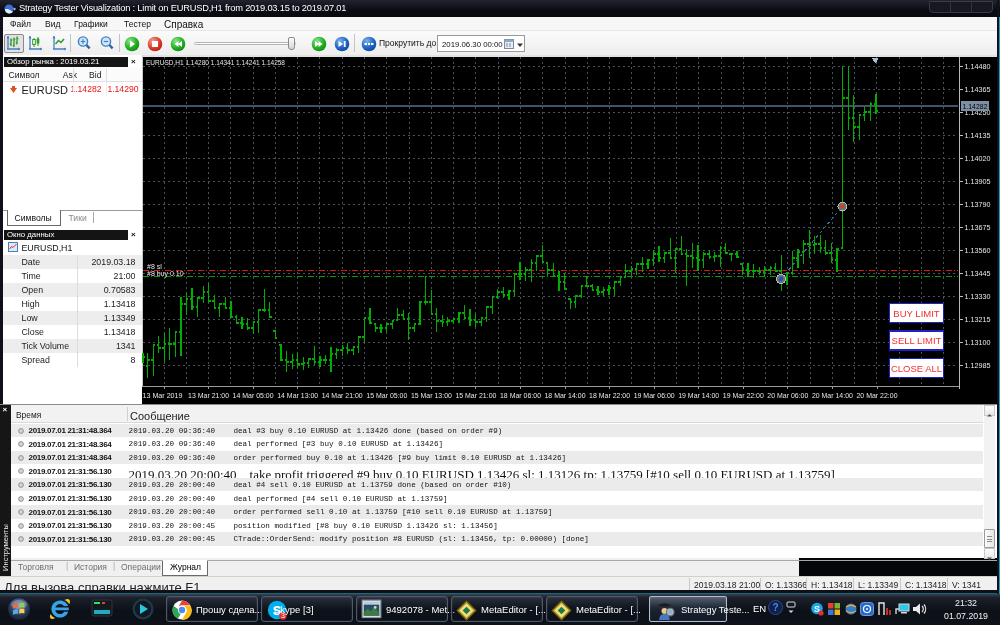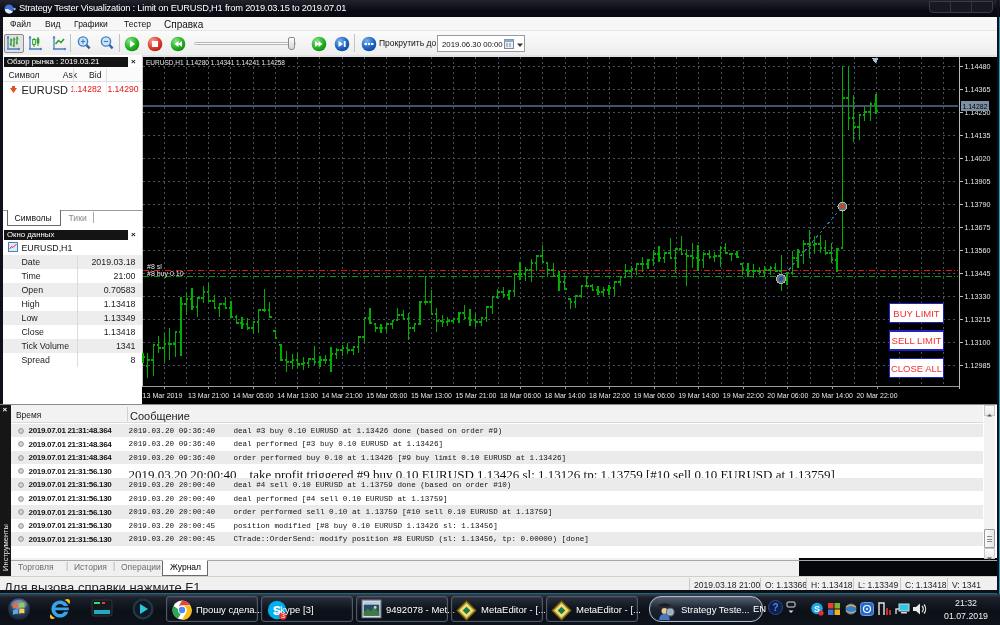--- a/index.html
+++ b/index.html
@@ -449,21 +449,21 @@
       <div class="abs" style="left:29px;top:7px;font-size:9.5px;color:#fff">MetaEditor - [...</div>
     </div>
     <div class="abs" style="left:546px;top:2px;width:92px;height:26px;border:1px solid #4e596e;border-radius:3px;background:linear-gradient(rgba(140,160,190,0.12),rgba(40,55,80,0.06) 45%,rgba(3,6,12,0.14));box-shadow:inset 0 0 2px rgba(255,255,255,0.18)">
       <svg class="abs" style="left:4px;top:2.5px" width="21" height="21" viewBox="0 0 19 19">
  <path d="M9.5 1L18 9.5 9.5 18 1 9.5z" fill="#caa428" stroke="#6e5a0c"></path>
  <path d="M9.5 3.2L15.8 9.5 9.5 15.8 3.2 9.5z" fill="#efe08a"></path>
  <path d="M9.5 6L13 9.5 9.5 13 6 9.5z" fill="#1e7a40"></path>
 </svg>
       <div class="abs" style="left:29px;top:7px;font-size:9.5px;color:#fff">MetaEditor - [...</div>
     </div>
-    <div class="abs" style="left:649px;top:2px;width:114px;height:26px;border:1px solid #aebdd2;border-radius:12px;background:linear-gradient(rgba(200,215,240,0.34),rgba(110,140,180,0.16) 45%,rgba(30,50,80,0.22));box-shadow:inset 0 0 2px rgba(255,255,255,0.18)">
+    <div class="abs" style="left:649px;top:2px;width:78px;height:26px;border:1px solid #aebdd2;border-radius:2px;background:linear-gradient(rgba(200,215,240,0.34),rgba(110,140,180,0.16) 45%,rgba(30,50,80,0.22));box-shadow:inset 0 0 2px rgba(255,255,255,0.18)">
       <svg class="abs" style="left:5px;top:2.5px" width="21" height="21" viewBox="0 0 20 20">
  <path d="M2 5l7-2 7 2-7 2z" fill="#1a1a22"></path>
  <rect x="5" y="6" width="8" height="2.5" fill="#2a2a34"></rect>
  <circle cx="9" cy="10.5" r="2.8" fill="#f0c888"></circle>
  <path d="M4 19c0-4 2.3-6 5-6s5 2 5 6z" fill="#4a78c0"></path>
  <circle cx="14.5" cy="11.5" r="3.6" fill="#b8c4d0" stroke="#6a7684" stroke-width="1.2"></circle>
  <circle cx="14.5" cy="11.5" r="2.2" fill="#8fb2c9"></circle>
 </svg>
       <div class="abs" style="left:31px;top:7px;font-size:9.5px;color:#fff">Strategy Teste...</div>
     </div>

